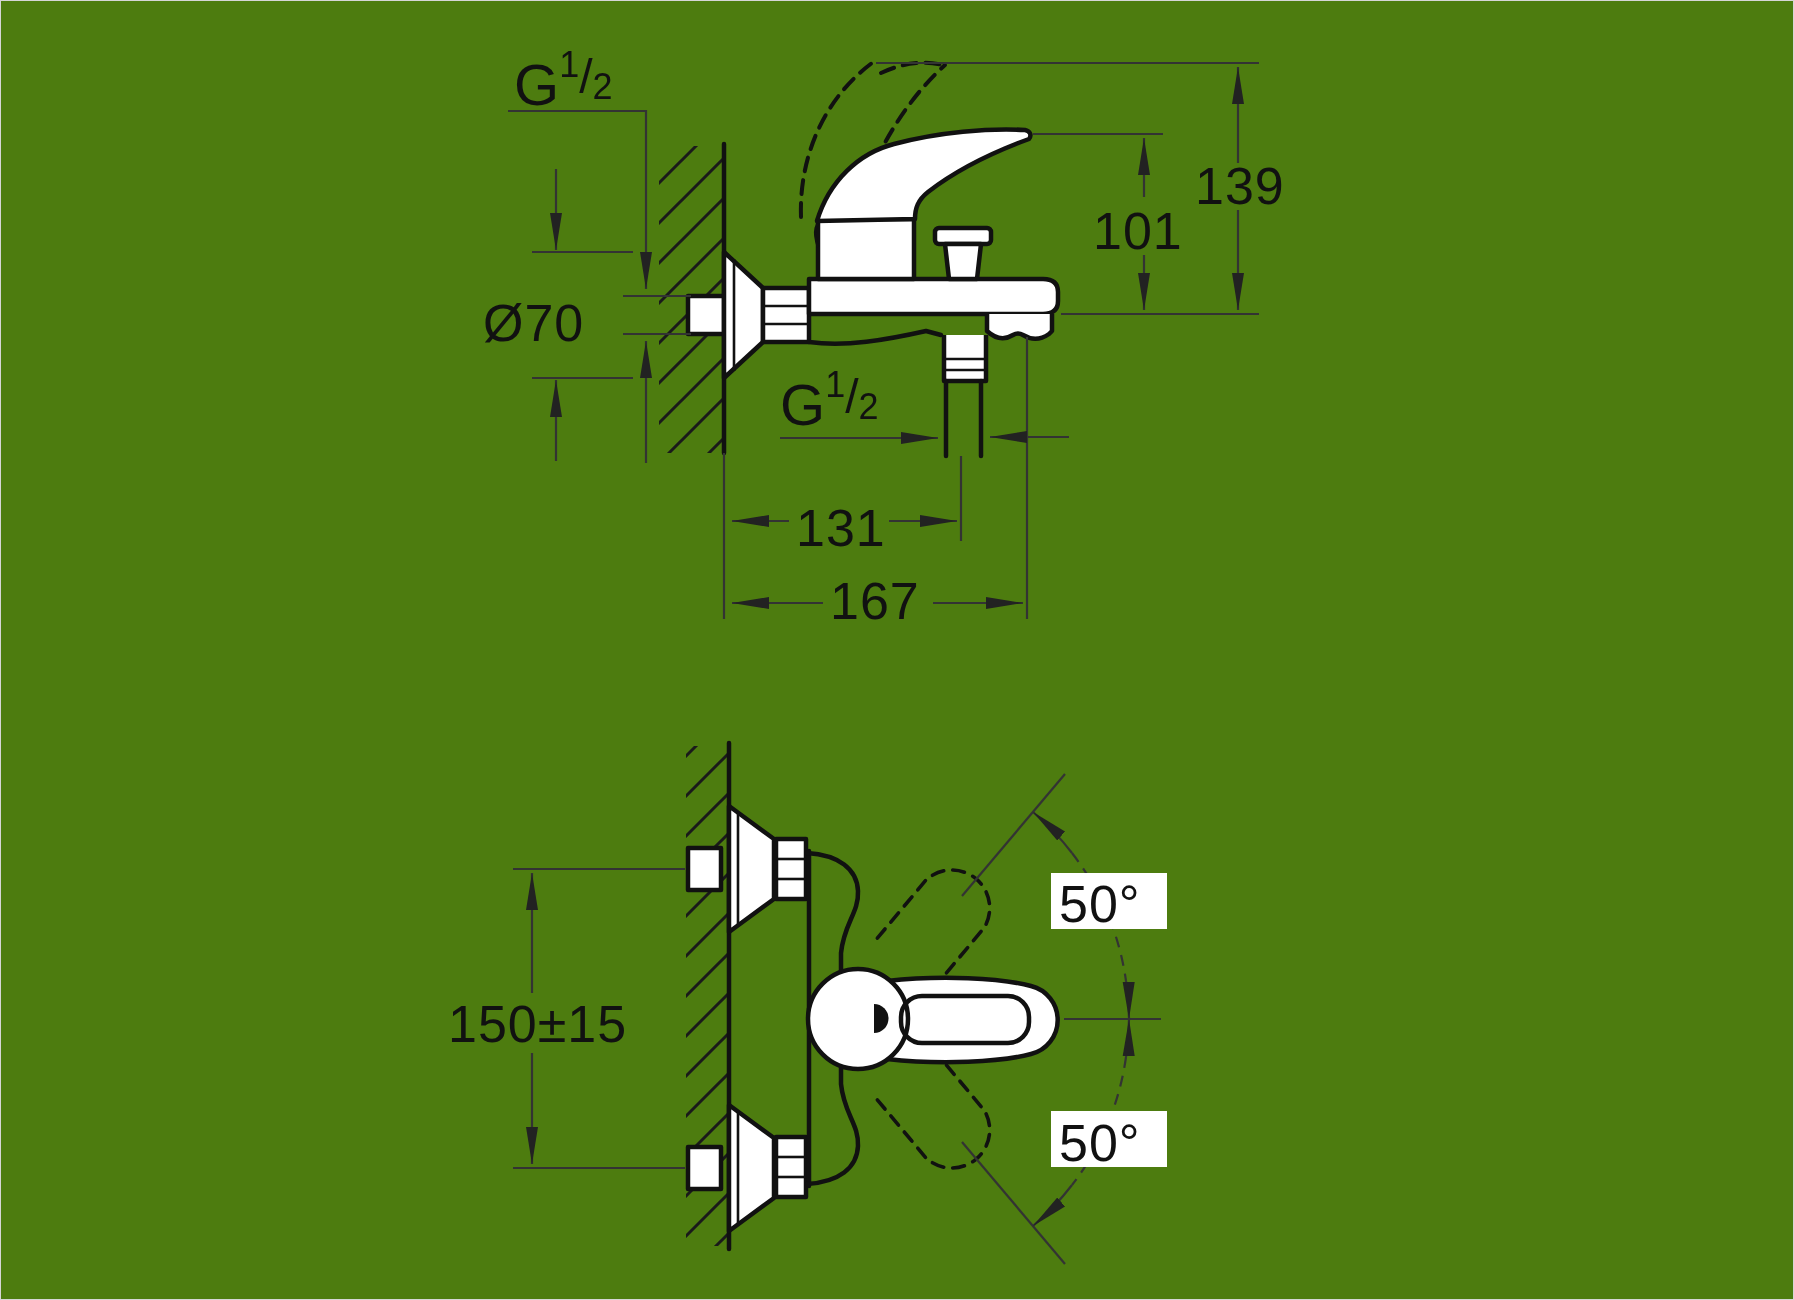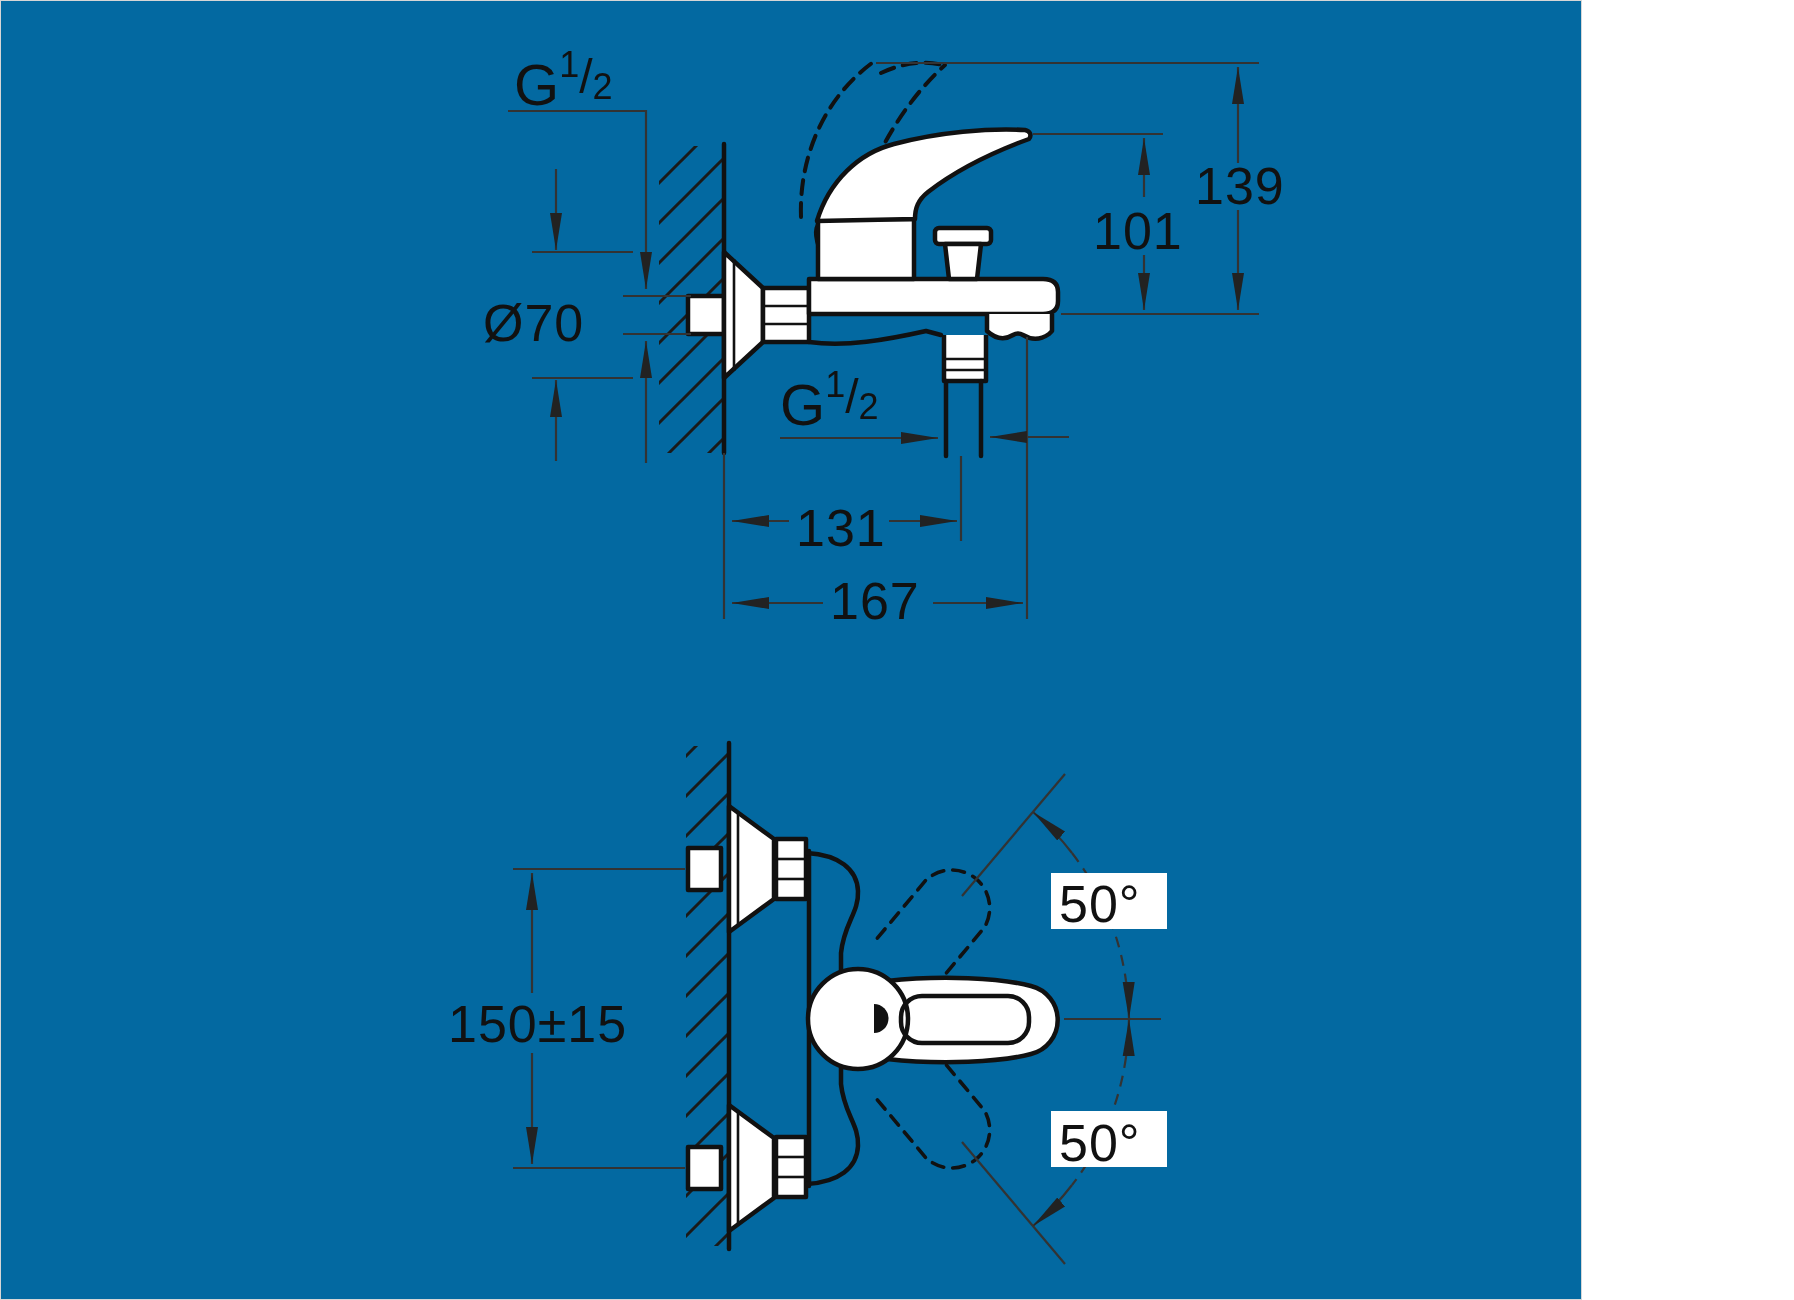--- a/index.html
+++ b/index.html
@@ -1,18 +1,18 @@
 <!DOCTYPE html>
 <html><head>
 <meta charset="utf-8">
 <style>
   html,body{margin:0;padding:0;background:#ffffff;}
   .page{
-    width:1582px;height:1300px;position:relative;box-sizing:border-box;
-    background:#0369a1;border:1px solid #d6d6d6;overflow:hidden;
+    width:1794px;height:1300px;position:relative;box-sizing:border-box;
+    background:#4d7c0f;border:1px solid #d6d6d6;overflow:hidden;
     font-family:"Liberation Sans", sans-serif;
   }
   svg{display:block;}
   .obj{stroke:#111;stroke-width:4.5;fill:none;stroke-linecap:round;stroke-linejoin:round;}
   .objfill{stroke:#111;stroke-width:4.5;fill:#fff;stroke-linejoin:round;}
   .thin{stroke:#111;stroke-width:2.6;fill:none;}
   .dim{stroke:#333;stroke-width:2.2;fill:none;}
   .dashed{stroke:#111;stroke-width:4;fill:none;stroke-dasharray:14 9;stroke-linecap:round;}
   .dashed2{stroke:#111;stroke-width:3.6;fill:none;stroke-dasharray:12 9;stroke-linecap:round;}
   .arcdash{stroke:#333;stroke-width:2.2;fill:none;stroke-dasharray:11 8;}

